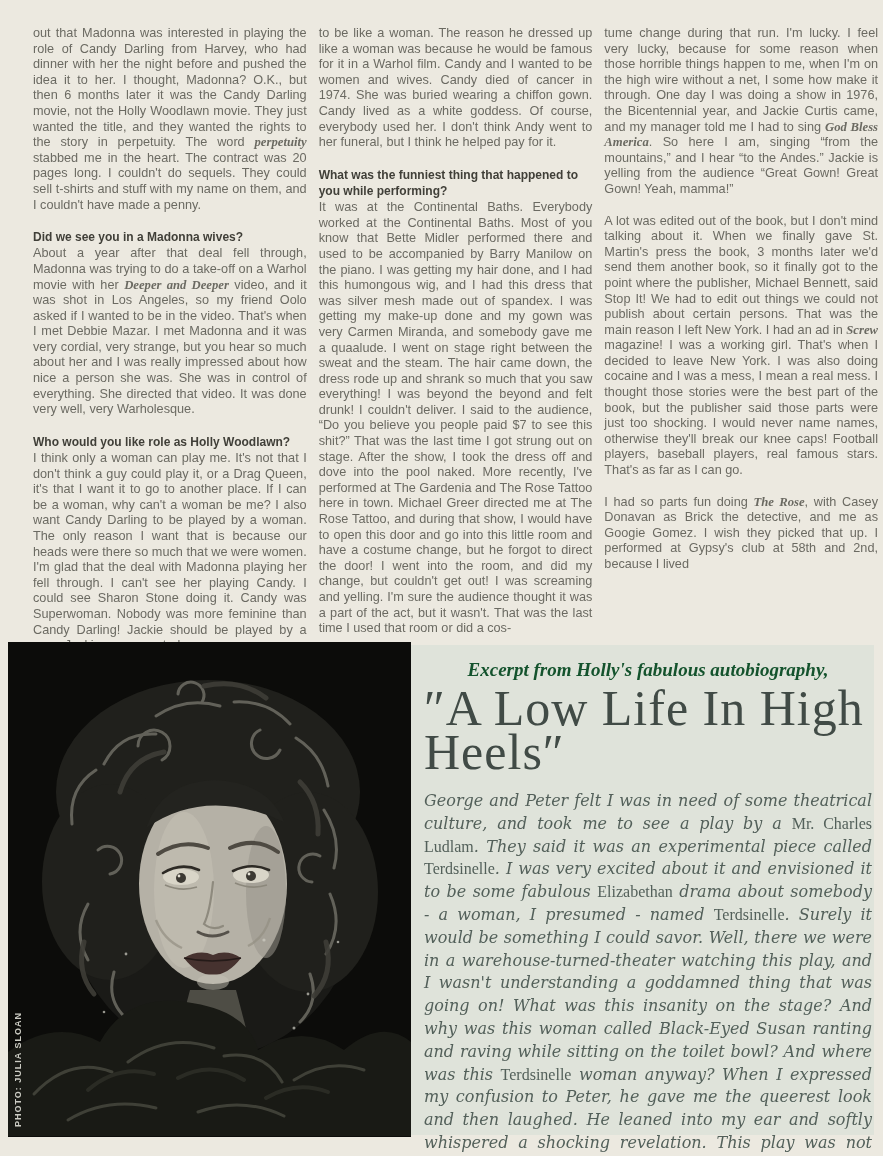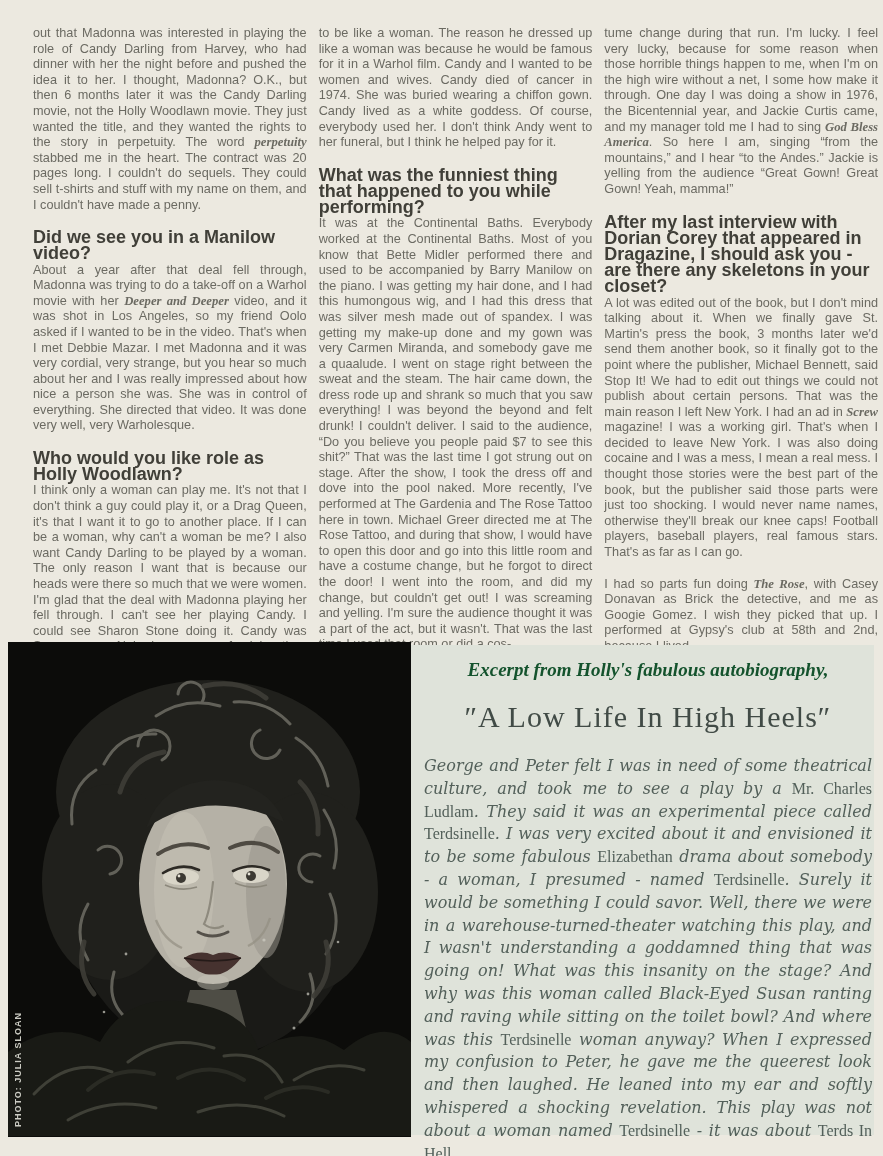--- a/index.html
+++ b/index.html
@@ -13,21 +13,21 @@
     position:absolute; left:33px; top:26px; width:845px;
     display:flex; gap:12px;
   }
   .col {
     width:274px; font-size:12.7px; line-height:15.6px;
     color:#6b6a62; text-align:justify;
     -webkit-hyphens:none; hyphens:none;
   }
   .col p { margin:0 0 16px 0; }
   .col h3 {
-    margin:0 0 1px 0; font-size:18px; line-height:16.2px;
+    margin:0 0 1px 0; font-size:12px; line-height:16.2px;
     font-weight:bold; color:#403f38; text-align:left;
   }
   .seg-em { font-weight:bold; font-style:italic; font-family:"Liberation Serif", serif; }
   
   .bottom {
     position:absolute; left:8px; top:645px; width:866px; height:490px;
     background:#dfe3da;
   }
   .photo {
     position:absolute; left:0; top:-3px; width:403px; height:495px;
@@ -42,51 +42,50 @@
   }
   .excerpt {
     position:absolute; left:416px; top:14px; width:448px;
   }
   .kicker {
     text-align:center; font-family:"Liberation Serif", serif;
     font-style:italic; font-weight:bold;
     font-size:19px; color:#14532d;
   }
   .title {
-    text-align:center; font-family:"Liberation Serif", serif;
-    font-size:30px; line-height:44px; color:#414b46;
-    margin-top:14px; letter-spacing:1px; font-weight:normal;
+    text-align:left; font-family:"Liberation Serif", serif;
+    font-size:50px; line-height:44px; color:#414b46;
+    margin-top:5px; letter-spacing:1px; font-weight:normal;
   }
   .excerpt-body {
     margin-top:16px; font-family:"DejaVu Serif", serif; font-style:italic;
     font-size:16px; line-height:22.8px; color:#53605a; text-align:justify;
   }
   .seg-r { font-style:normal; font-family:"Liberation Serif", serif; }
 </style>
 </head>
 <body>
 
 <div class="page">
 
   <div class="article" id="columns">
       <div class="col">
         <p><span>out that Madonna was interested in playing the role of Candy Darling from Harvey, who had dinner with her the night before and pushed the idea it to her. I thought, Madonna? O.K., but then 6 months later it was the Candy Darling movie, not the Holly Woodlawn movie. They just wanted the title, and they wanted the rights to the story in perpetuity. The word </span><span class="seg-em">perpetuity</span><span> stabbed me in the heart. The contract was 20 pages long. I couldn't do sequels. They could sell t-shirts and stuff with my name on them, and I couldn't have made a penny.</span></p>
-        <h3><span>Did we see you in a Manilow video?</span></h3>
+        <h3><span>Did we see you in a Madonna wives?</span></h3>
         <p><span>About a year after that deal fell through, Madonna was trying to do a take-off on a Warhol movie with her </span><span class="seg-em">Deeper and Deeper</span><span> video, and it was shot in Los Angeles, so my friend Oolo asked if I wanted to be in the video. That's when I met Debbie Mazar. I met Madonna and it was very cordial, very strange, but you hear so much about her and I was really impressed about how nice a person she was. She was in control of everything. She directed that video. It was done very well, very Warholesque.</span></p>
         <h3><span>Who would you like role as Holly Woodlawn?</span></h3>
         <p><span>I think only a woman can play me. It's not that I don't think a guy could play it, or a Drag Queen, it's that I want it to go to another place. If I can be a woman, why can't a woman be me? I also want Candy Darling to be played by a woman. The only reason I want that is because our heads were there so much that we were women. I'm glad that the deal with Madonna playing her fell through. I can't see her playing Candy. I could see Sharon Stone doing it. Candy was Superwoman. Nobody was more feminine than Candy Darling! Jackie should be played by a man. Jackie never wanted</span></p>
       </div>
       <div class="col">
         <p><span>to be like a woman. The reason he dressed up like a woman was because he would be famous for it in a Warhol film. Candy and I wanted to be women and wives. Candy died of cancer in 1974. She was buried wearing a chiffon gown. Candy lived as a white goddess. Of course, everybody used her. I don't think Andy went to her funeral, but I think he helped pay for it.</span></p>
         <h3><span>What was the funniest thing that happened to you while performing?</span></h3>
         <p><span>It was at the Continental Baths. Everybody worked at the Continental Baths. Most of you know that Bette Midler performed there and used to be accompanied by Barry Manilow on the piano. I was getting my hair done, and I had this humongous wig, and I had this dress that was silver mesh made out of spandex. I was getting my make-up done and my gown was very Carmen Miranda, and somebody gave me a quaalude. I went on stage right between the sweat and the steam. The hair came down, the dress rode up and shrank so much that you saw everything! I was beyond the beyond and felt drunk! I couldn't deliver. I said to the audience, “Do you believe you people paid $7 to see this shit?” That was the last time I got strung out on stage. After the show, I took the dress off and dove into the pool naked. More recently, I've performed at The Gardenia and The Rose Tattoo here in town. Michael Greer directed me at The Rose Tattoo, and during that show, I would have to open this door and go into this little room and have a costume change, but he forgot to direct the door! I went into the room, and did my change, but couldn't get out! I was screaming and yelling. I'm sure the audience thought it was a part of the act, but it wasn't. That was the last time I used that room or did a cos-</span></p>
       </div>
       <div class="col">
         <p><span>tume change during that run. I'm lucky. I feel very lucky, because for some reason when those horrible things happen to me, when I'm on the high wire without a net, I some how make it through. One day I was doing a show in 1976, the Bicentennial year, and Jackie Curtis came, and my manager told me I had to sing </span><span class="seg-em">God Bless America</span><span>. So here I am, singing “from the mountains,” and I hear “to the Andes.” Jackie is yelling from the audience “Great Gown! Great Gown! Yeah, mamma!”</span></p>
-        <h3><span>After my last interview with Dorian Corey that appeared in Dragazine, I should ask you - are there any skeletons in your closet?</span></h3>
         <p><span>A lot was edited out of the book, but I don't mind talking about it. When we finally gave St. Martin's press the book, 3 months later we'd send them another book, so it finally got to the point where the publisher, Michael Bennett, said Stop It! We had to edit out things we could not publish about certain persons. That was the main reason I left New York. I had an ad in </span><span class="seg-em">Screw</span><span> magazine! I was a working girl. That's when I decided to leave New York. I was also doing cocaine and I was a mess, I mean a real mess. I thought those stories were the best part of the book, but the publisher said those parts were just too shocking. I would never name names, otherwise they'll break our knee caps! Football players, baseball players, real famous stars. That's as far as I can go.</span></p>
         <p><span>I had so parts fun doing </span><span class="seg-em">The Rose</span><span>, with Casey Donavan as Brick the detective, and me as Googie Gomez. I wish they picked that up. I performed at Gypsy's club at 58th and 2nd, because I lived</span></p>
       </div>
     </div>
 
   <div class="bottom">
 
     <div class="photo">
       <svg viewBox="0 0 403 495" width="403" height="495" xmlns="http://www.w3.org/2000/svg" aria-hidden="true">
         <rect width="403" height="495" fill="#0c0c0a"></rect>

